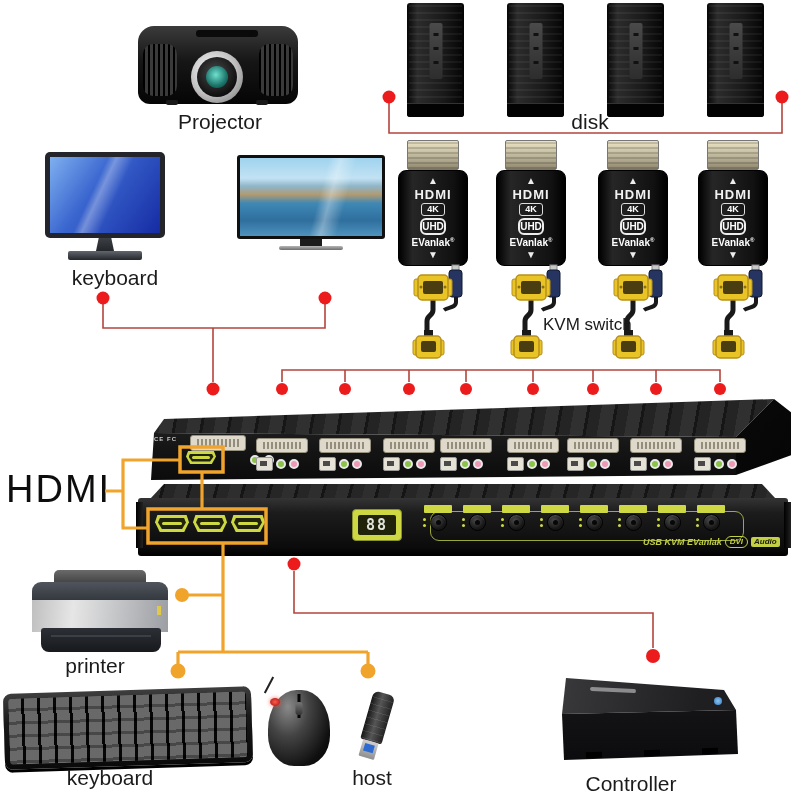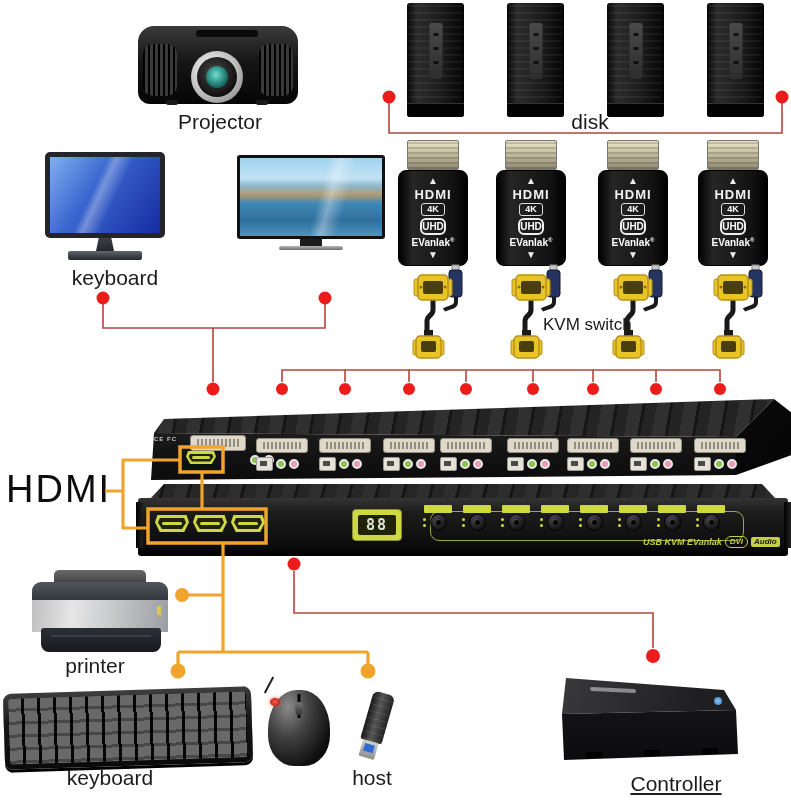--- a/index.html
+++ b/index.html
@@ -449,21 +449,21 @@
 
   <div class="abs ctrl">
     <div class="ctrl-top"></div>
     <div class="ctrl-front"></div>
     <div class="ctrl-text"></div>
     <div class="ctrl-dot"></div>
     <div class="ctrl-foot" style="left:30px;top:86px;"></div>
     <div class="ctrl-foot" style="left:88px;top:84px;"></div>
     <div class="ctrl-foot" style="left:146px;top:82px;"></div>
   </div>
-  <div class="lbl" style="left:596px;top:772px;width:160px;text-decoration:underline;">Controller</div>
+  <div class="lbl" style="left:551px;top:772px;width:160px;">Controller</div>
 
   <svg id="overlay" viewBox="0 0 791 800">
     <defs>
       <g id="kvm-cable">
         <path d="M21,30 v10 c0,6 -6,5 -6,11 v11" stroke="#191919" stroke-width="5" fill="none"></path>
         <path d="M44,27 v5 c0,6 -8,5 -12,8" stroke="#191919" stroke-width="4" fill="none"></path>
         <rect x="40" y="-5" width="7" height="7" fill="#c9c9c9" stroke="#8a8a8a" stroke-width="1"></rect>
         <rect x="37" y="0" width="13" height="27" rx="3" fill="#253461" stroke="#121a31" stroke-width="1"></rect>
         <rect x="2" y="9" width="6" height="17" rx="2" fill="#e9c427" stroke="#b8901c" stroke-width="1"></rect>
         <rect x="34" y="9" width="6" height="17" rx="2" fill="#e9c427" stroke="#b8901c" stroke-width="1"></rect>

